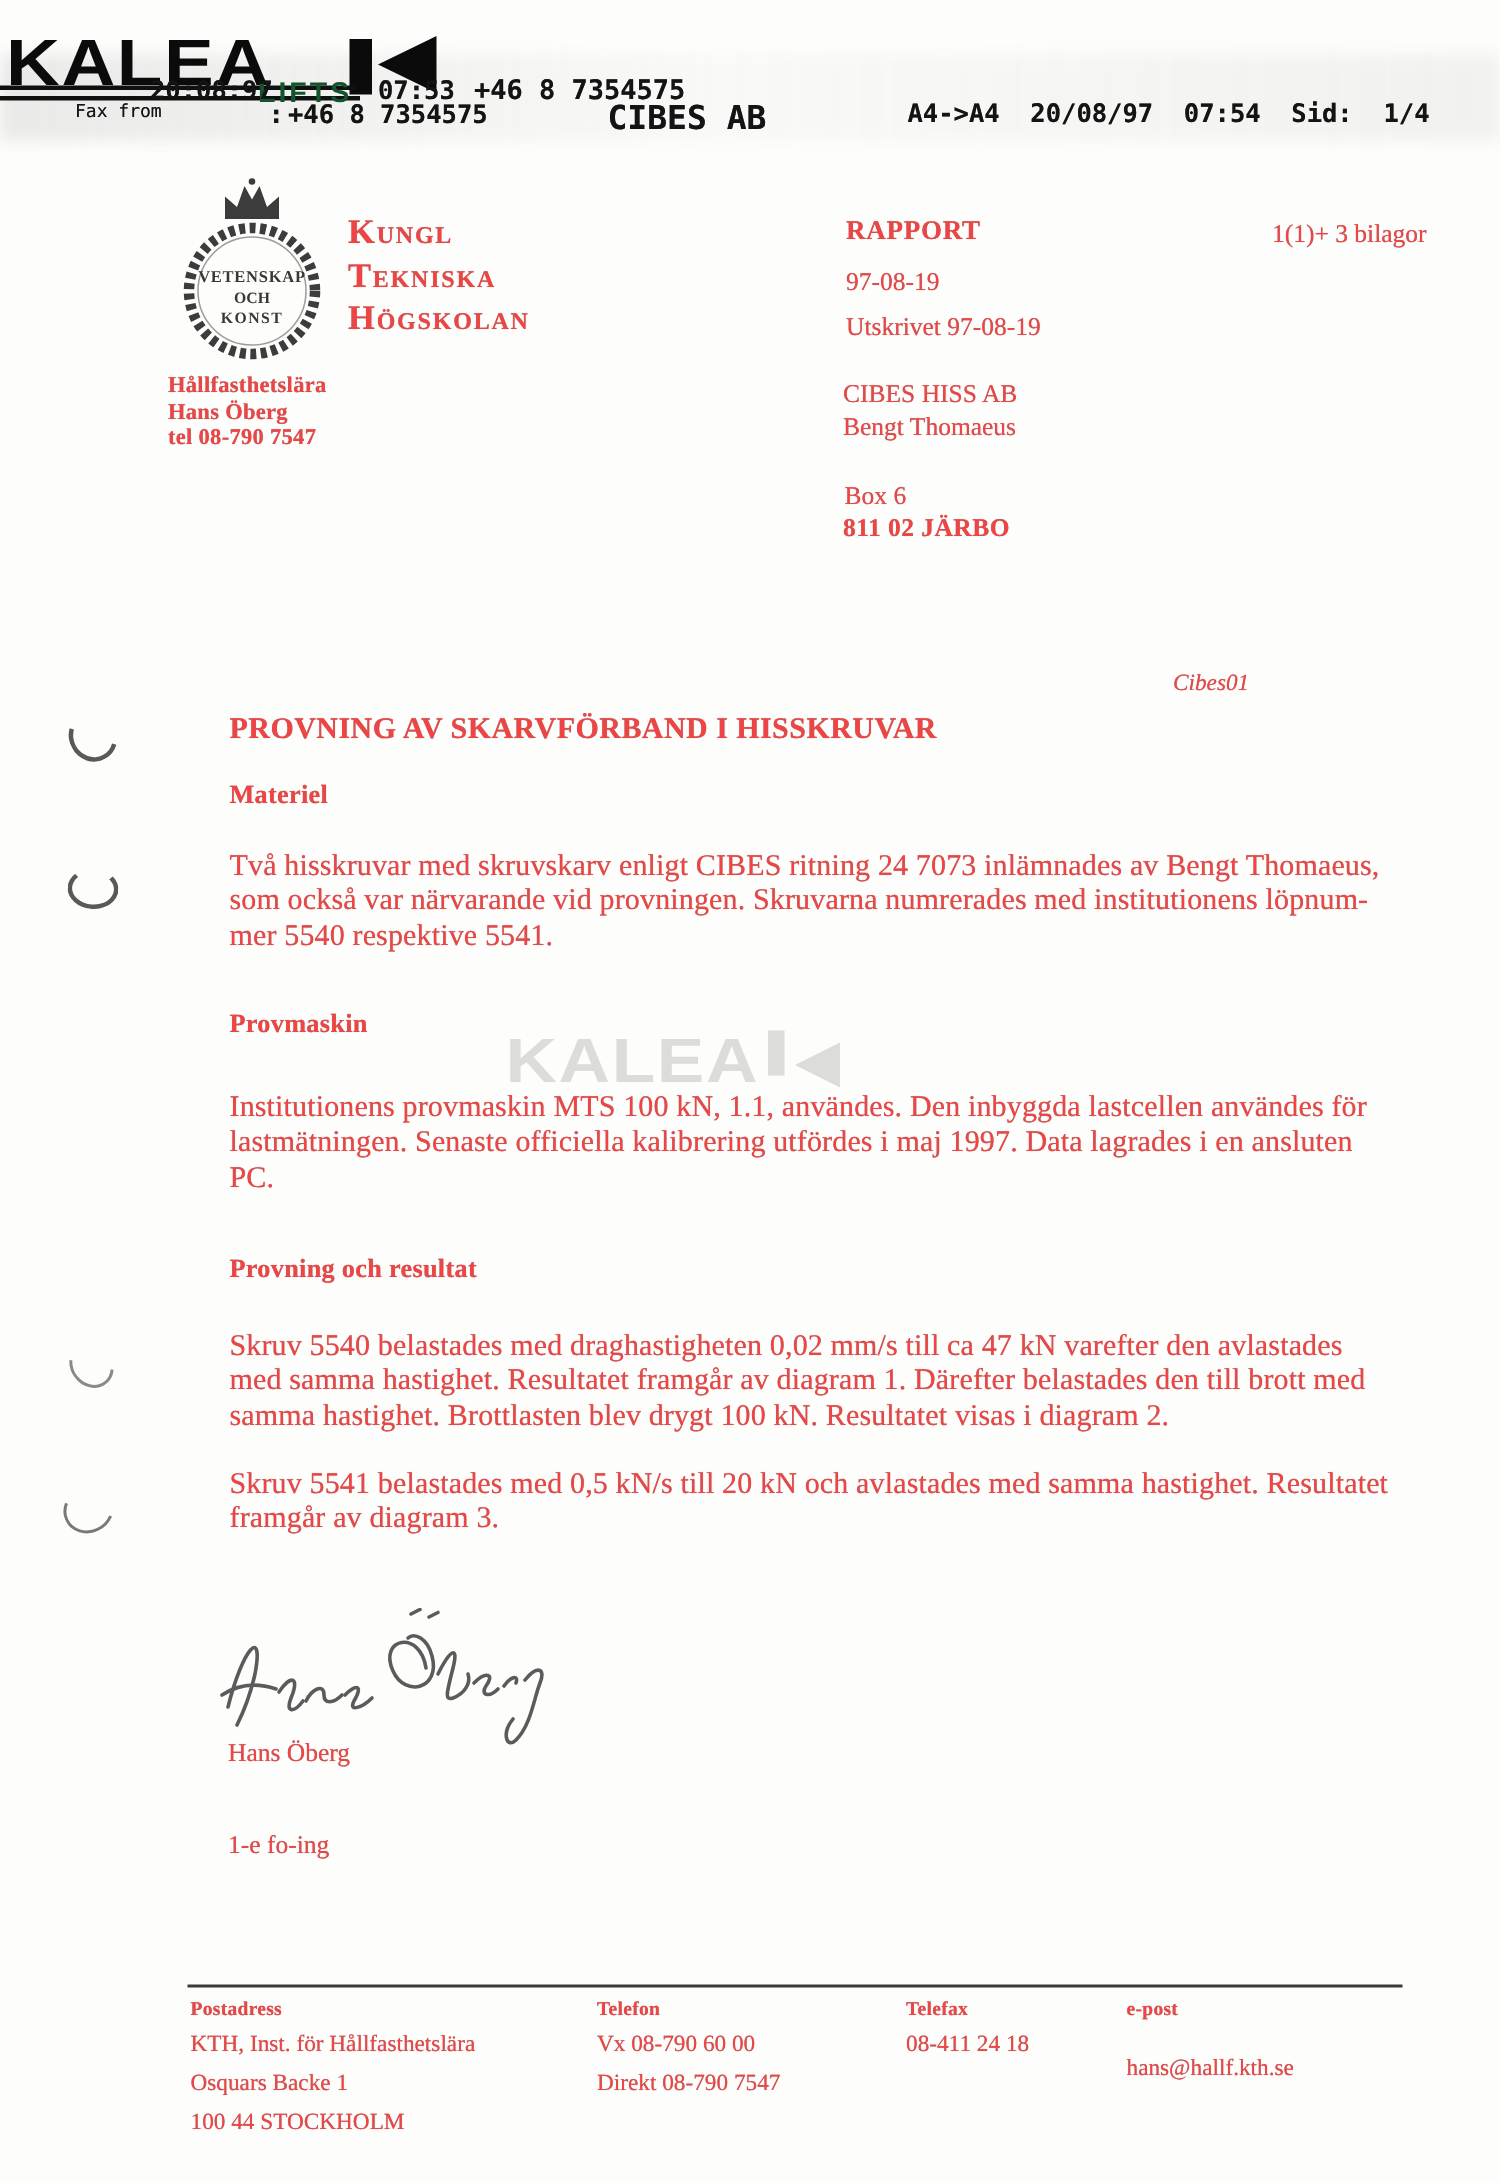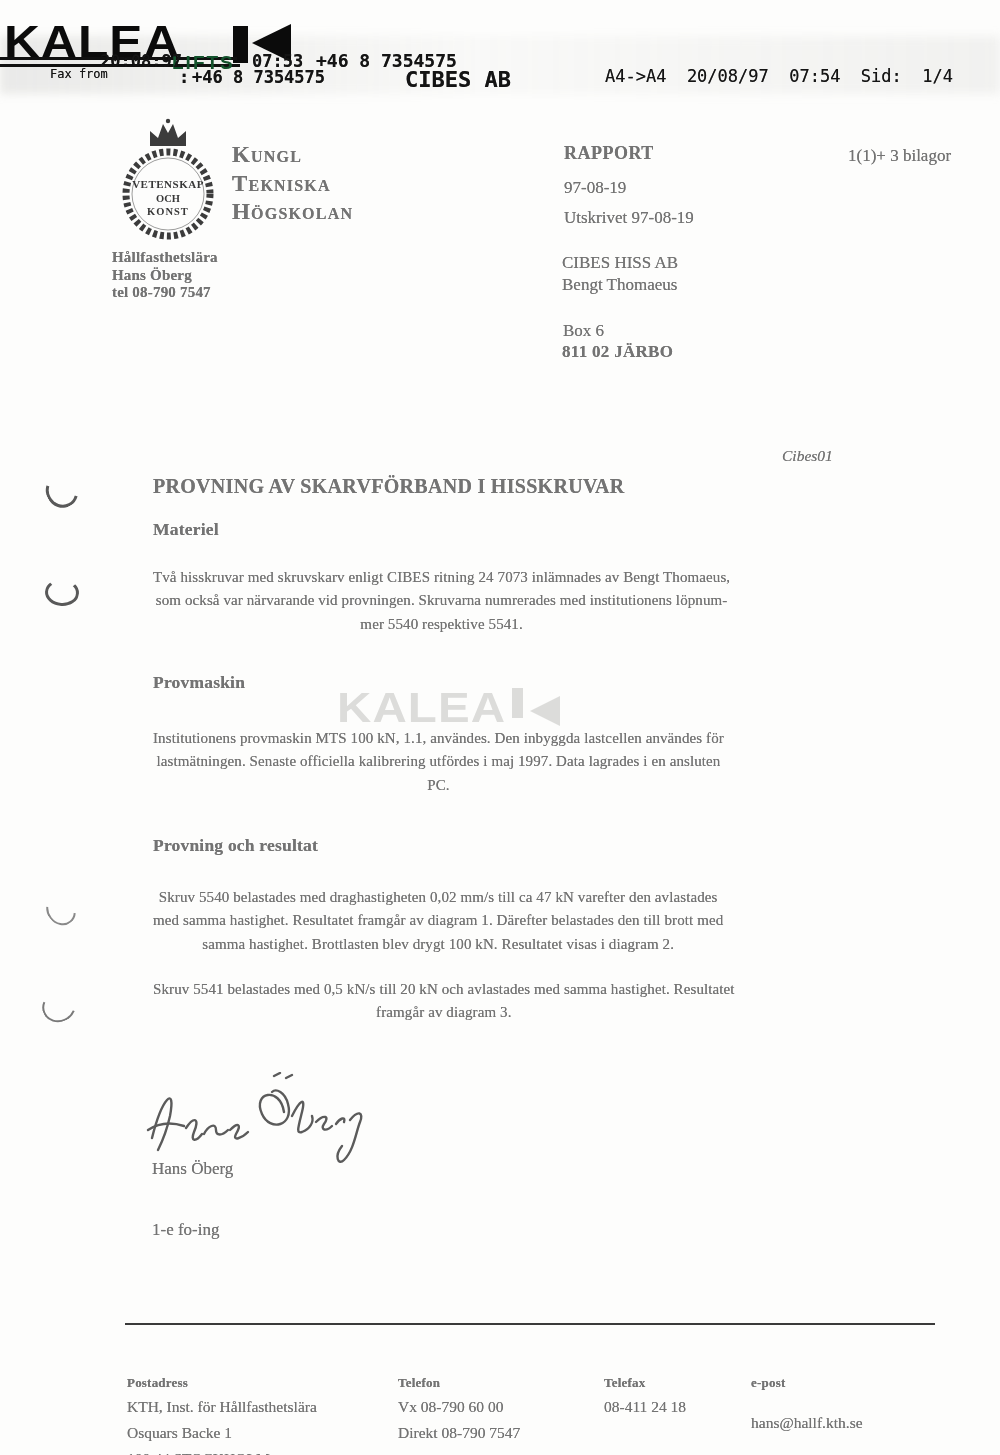--- a/index.html
+++ b/index.html
@@ -2,24 +2,24 @@
 <html><head>
 <meta charset="utf-8">
 <style>
   html,body{margin:0;padding:0;background:#ffffff;}
   .page{
     position:relative;width:1000px;height:1455px;overflow:hidden;
     background:#fdfdfc;color:#242424;
     font-family:"Liberation Serif", serif;
   }
   .abs{position:absolute;}
-  .ink{color:#737373;text-shadow:0 0 .5px rgba(40,40,40,.55);}
+  .ink{color:#ef4444;text-shadow:0 0 .5px rgba(40,40,40,.55);}
   .faxink{color:#141414;font-family:"DejaVu Sans Mono", monospace;text-shadow:0 0 .4px rgba(0,0,0,.6);}
   .bold{font-weight:bold;}
-  .body-text{font-size:15px;line-height:23.4px;letter-spacing:.1px;text-align:center;}
+  .body-text{font-size:20px;line-height:23.4px;letter-spacing:.1px;}
   .heading{font-size:17.5px;font-weight:bold;letter-spacing:.2px;}
   .title{font-size:20px;font-weight:bold;letter-spacing:.3px;}
   .smallcaps{font-variant:small-caps;font-weight:bold;letter-spacing:1.2px;}
   
   .top-haze{left:0;top:36px;width:1000px;height:58px;
     background:linear-gradient(90deg, rgba(185,185,182,.28), rgba(215,215,212,.10) 48%, rgba(195,195,192,.20));
     filter:blur(5px);}
   
   .logo-name{font-family:"Liberation Sans", sans-serif;font-weight:900;font-size:46px;
     letter-spacing:1px;color:#0b0b0b;transform:scale(1.08,.95);transform-origin:left top;}
@@ -31,21 +31,21 @@
   .wm-name{font-family:"Liberation Sans", sans-serif;font-weight:900;font-size:44px;
     letter-spacing:1px;color:#dcdcda;transform:scale(1.08,.95);transform-origin:left top;}
   .wm-bar{width:11px;height:30px;background:#dcdcda;}
   .wm-tri{width:0;height:0;border-top:15px solid transparent;border-bottom:15px solid transparent;border-right:30px solid #dcdcda;}
   
   .crescent{position:absolute;border-radius:50%;border:3px solid rgba(60,60,60,.85);}
   .c1{left:46px;top:474px;width:26px;height:28px;border-top-color:transparent;border-right-color:transparent;transform:rotate(-28deg);}
   .c2{left:45px;top:579px;width:28px;height:21px;border-top-color:transparent;transform:rotate(4deg);border-width:3px;}
   .c3{left:47px;top:894px;width:24px;height:28px;border-top-color:transparent;border-right-color:transparent;transform:rotate(-38deg);border-width:2px;opacity:.7;}
   .c4{left:42px;top:991px;width:30px;height:27px;border-top-color:transparent;border-right-color:transparent;transform:rotate(-25deg);border-width:2.5px;opacity:.8;}
-  .footer-label{font-size:13px;font-weight:bold;letter-spacing:.2px;margin-top:44px;}
+  .footer-label{font-size:13px;font-weight:bold;letter-spacing:.2px;}
   .footer-line{font-size:15.5px;line-height:26px;}
   .rule{background:#3a3a3a;height:2px;}
   .meta-line{font-size:17px;line-height:23px;}
 </style>
 </head>
 <body>
 
 <div class="page">
 
   <div class="abs top-haze"></div>
@@ -58,21 +58,21 @@
   <div class="abs lifts" style="left:172px;top:52px;">LIFTS</div>
 
   <div class="abs faxink" style="left:100px;top:51px;font-size:17px;font-weight:600;">20:08:97</div>
   <div class="abs faxink" style="left:252px;top:51px;font-size:17px;font-weight:600;z-index:3;">07:53</div>
   <div class="abs faxink" style="left:316px;top:50px;font-size:18px;font-weight:600;">+46 8 7354575</div>
 
   <div class="abs faxink" style="left:50px;top:67px;font-size:12px;font-weight:400;">Fax from</div>
   <div class="abs faxink" style="left:179px;top:67px;font-size:17px;font-weight:600;">:</div>
   <div class="abs faxink" style="left:192px;top:67px;font-size:17px;font-weight:600;">+46 8 7354575</div>
   <div class="abs faxink" style="left:405px;top:67px;font-size:22px;font-weight:600;">CIBES AB</div>
-  <div class="abs faxink" style="left:605px;top:66px;font-size:17px;font-weight:400;white-space:pre;">A4-&gt;A4  20/08/97  07:54  Sid:  1/4</div>
+  <div class="abs faxink" style="left:605px;top:66px;font-size:17px;font-weight:700;white-space:pre;">A4-&gt;A4  20/08/97  07:54  Sid:  1/4</div>
 
   <svg class="abs" style="left:106px;top:118px;" width="124" height="124" viewBox="0 0 124 124">
     <g fill="none" stroke="#3c3c3c">
       <circle cx="62" cy="76" r="42" stroke-width="7" stroke-dasharray="4 3"></circle>
       <circle cx="62" cy="76" r="36" stroke-width="1" opacity=".5"></circle>
     </g>
     <path d="M44,28 L44,13 L52,20 L57,6 L62,15 L67,6 L72,20 L80,13 L80,28 Z" fill="#3c3c3c"></path>
     <circle cx="62" cy="3" r="2.2" fill="#3c3c3c"></circle>
     <g font-family="Liberation Serif, serif" fill="#383838" text-anchor="middle" font-weight="bold">
       <text x="62" y="70" font-size="11" letter-spacing="0.5">VETENSKAP</text>

